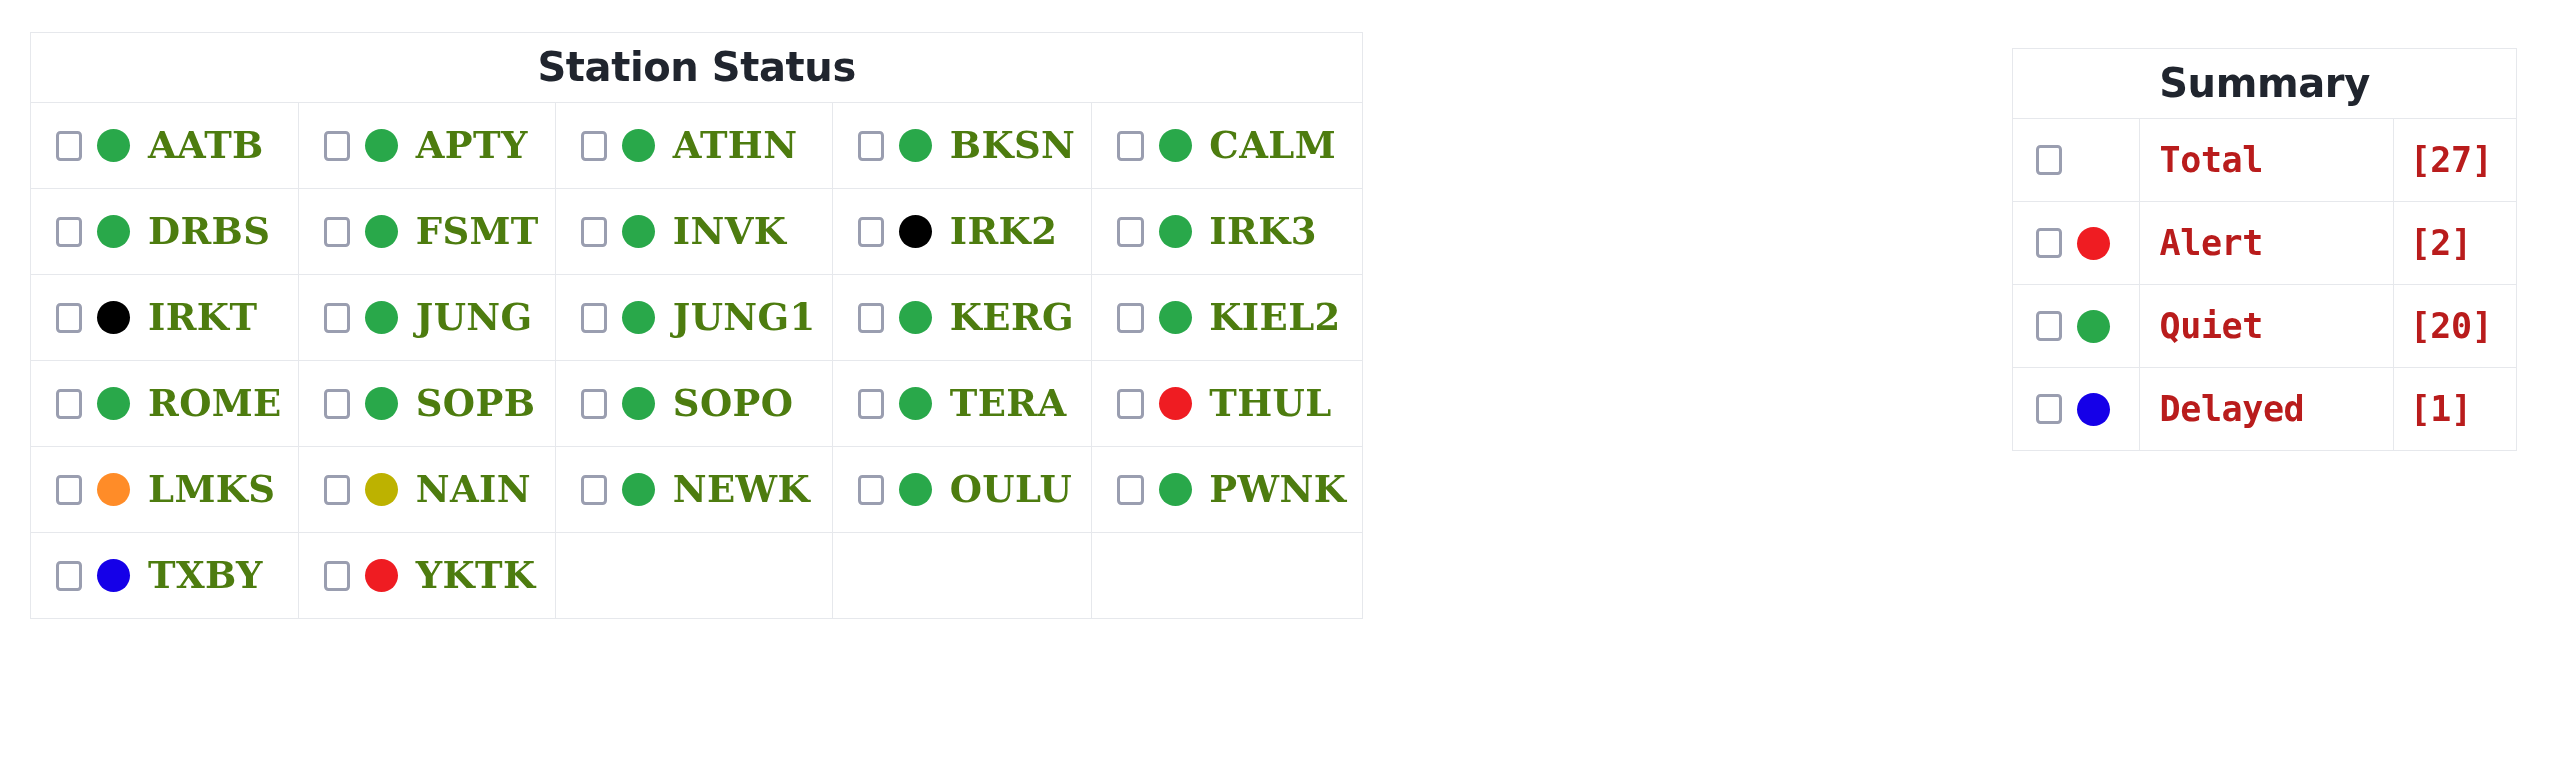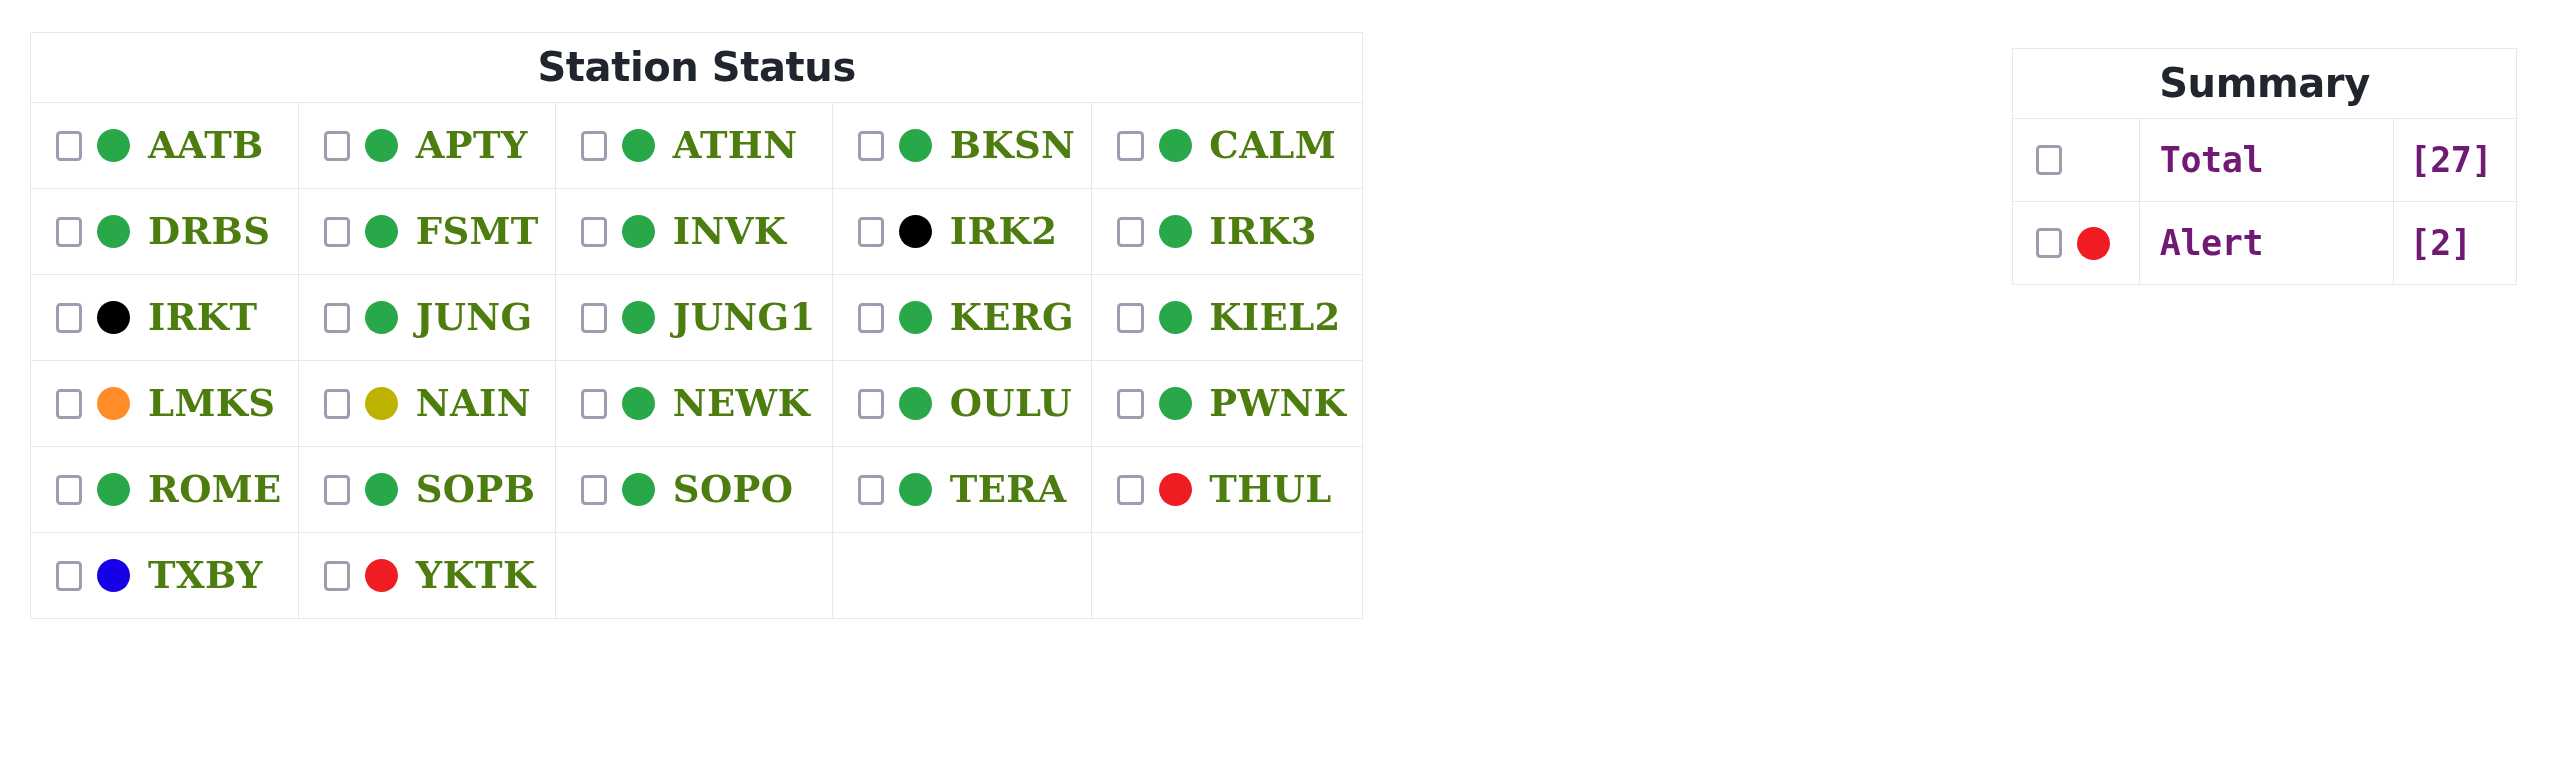--- a/index.html
+++ b/index.html
@@ -149,21 +149,21 @@
   .sum-name-inner,
   .sum-count-inner {
     display: flex;
     align-items: center;
     height: 82px;
     padding-left: 19.4px;
     box-sizing: border-box;
     font-family: "DejaVu Sans Mono", "Liberation Mono", monospace;
     font-weight: bold;
     font-size: 35px;
-    color: #701a75;
+    color: #b91c1c;
     white-space: nowrap;
     letter-spacing: -0.4px;
   }
 
   .sum-count-inner {
     padding-left: 16px;
   }
 </style>
 </head>
 <body>
@@ -286,20 +286,57 @@
                 <span class="chkbox"></span>
                 <span class="dot" style="background: rgb(41, 168, 74);"></span>
                 <span class="station-label">KIEL2</span>
               </div>
             </td>
           </tr>
           <tr>
             <td class="station-cell">
               <div class="cell-inner">
                 <span class="chkbox"></span>
+                <span class="dot" style="background: rgb(41, 168, 74);"></span>
+                <span class="station-label">ROME</span>
+              </div>
+            </td>
+            <td class="station-cell">
+              <div class="cell-inner">
+                <span class="chkbox"></span>
+                <span class="dot" style="background: rgb(41, 168, 74);"></span>
+                <span class="station-label">SOPB</span>
+              </div>
+            </td>
+            <td class="station-cell">
+              <div class="cell-inner">
+                <span class="chkbox"></span>
+                <span class="dot" style="background: rgb(41, 168, 74);"></span>
+                <span class="station-label">SOPO</span>
+              </div>
+            </td>
+            <td class="station-cell">
+              <div class="cell-inner">
+                <span class="chkbox"></span>
+                <span class="dot" style="background: rgb(41, 168, 74);"></span>
+                <span class="station-label">TERA</span>
+              </div>
+            </td>
+            <td class="station-cell">
+              <div class="cell-inner">
+                <span class="chkbox"></span>
+                <span class="dot" style="background: rgb(239, 28, 34);"></span>
+                <span class="station-label">THUL</span>
+              </div>
+            </td>
+          </tr>
+          <tr>
+            <td class="station-cell">
+              <div class="cell-inner">
+                <span class="chkbox"></span>
                 <span class="dot" style="background: rgb(255, 140, 40);"></span>
                 <span class="station-label">LMKS</span>
               </div>
             </td>
             <td class="station-cell">
               <div class="cell-inner">
                 <span class="chkbox"></span>
                 <span class="dot" style="background: rgb(189, 178, 0);"></span>
                 <span class="station-label">NAIN</span>
               </div>
@@ -316,57 +353,20 @@
                 <span class="chkbox"></span>
                 <span class="dot" style="background: rgb(41, 168, 74);"></span>
                 <span class="station-label">OULU</span>
               </div>
             </td>
             <td class="station-cell">
               <div class="cell-inner">
                 <span class="chkbox"></span>
                 <span class="dot" style="background: rgb(41, 168, 74);"></span>
                 <span class="station-label">PWNK</span>
-              </div>
-            </td>
-          </tr>
-          <tr>
-            <td class="station-cell">
-              <div class="cell-inner">
-                <span class="chkbox"></span>
-                <span class="dot" style="background: rgb(41, 168, 74);"></span>
-                <span class="station-label">ROME</span>
-              </div>
-            </td>
-            <td class="station-cell">
-              <div class="cell-inner">
-                <span class="chkbox"></span>
-                <span class="dot" style="background: rgb(41, 168, 74);"></span>
-                <span class="station-label">SOPB</span>
-              </div>
-            </td>
-            <td class="station-cell">
-              <div class="cell-inner">
-                <span class="chkbox"></span>
-                <span class="dot" style="background: rgb(41, 168, 74);"></span>
-                <span class="station-label">SOPO</span>
-              </div>
-            </td>
-            <td class="station-cell">
-              <div class="cell-inner">
-                <span class="chkbox"></span>
-                <span class="dot" style="background: rgb(41, 168, 74);"></span>
-                <span class="station-label">TERA</span>
-              </div>
-            </td>
-            <td class="station-cell">
-              <div class="cell-inner">
-                <span class="chkbox"></span>
-                <span class="dot" style="background: rgb(239, 28, 34);"></span>
-                <span class="station-label">THUL</span>
               </div>
             </td>
           </tr>
           <tr>
             <td class="station-cell">
               <div class="cell-inner">
                 <span class="chkbox"></span>
                 <span class="dot" style="background: rgb(21, 0, 232);"></span>
                 <span class="station-label">TXBY</span>
               </div>
@@ -433,18 +433,46 @@
                 <span class="dot" style="background: rgb(239, 28, 34);"></span>
               </div>
             </td>
             <td class="sum-row-cell sum-name-cell">
               <div class="sum-name-inner">Alert</div>
             </td>
             <td class="sum-row-cell sum-count-cell">
               <div class="sum-count-inner">[2]</div>
             </td>
           </tr>
+          <tr>
+            <td class="sum-row-cell sum-chk-cell">
+              <div class="sum-chk-inner">
+                <span class="chkbox"></span>
+                <span class="dot" style="background: rgb(41, 168, 74);"></span>
+              </div>
+            </td>
+            <td class="sum-row-cell sum-name-cell">
+              <div class="sum-name-inner">Quiet</div>
+            </td>
+            <td class="sum-row-cell sum-count-cell">
+              <div class="sum-count-inner">[20]</div>
+            </td>
+          </tr>
+          <tr>
+            <td class="sum-row-cell sum-chk-cell">
+              <div class="sum-chk-inner">
+                <span class="chkbox"></span>
+                <span class="dot" style="background: rgb(21, 0, 232);"></span>
+              </div>
+            </td>
+            <td class="sum-row-cell sum-name-cell">
+              <div class="sum-name-inner">Delayed</div>
+            </td>
+            <td class="sum-row-cell sum-count-cell">
+              <div class="sum-count-inner">[1]</div>
+            </td>
+          </tr>
         </tbody>
     </table>
   </div>
 
 </div>
 
 
 </body></html>

